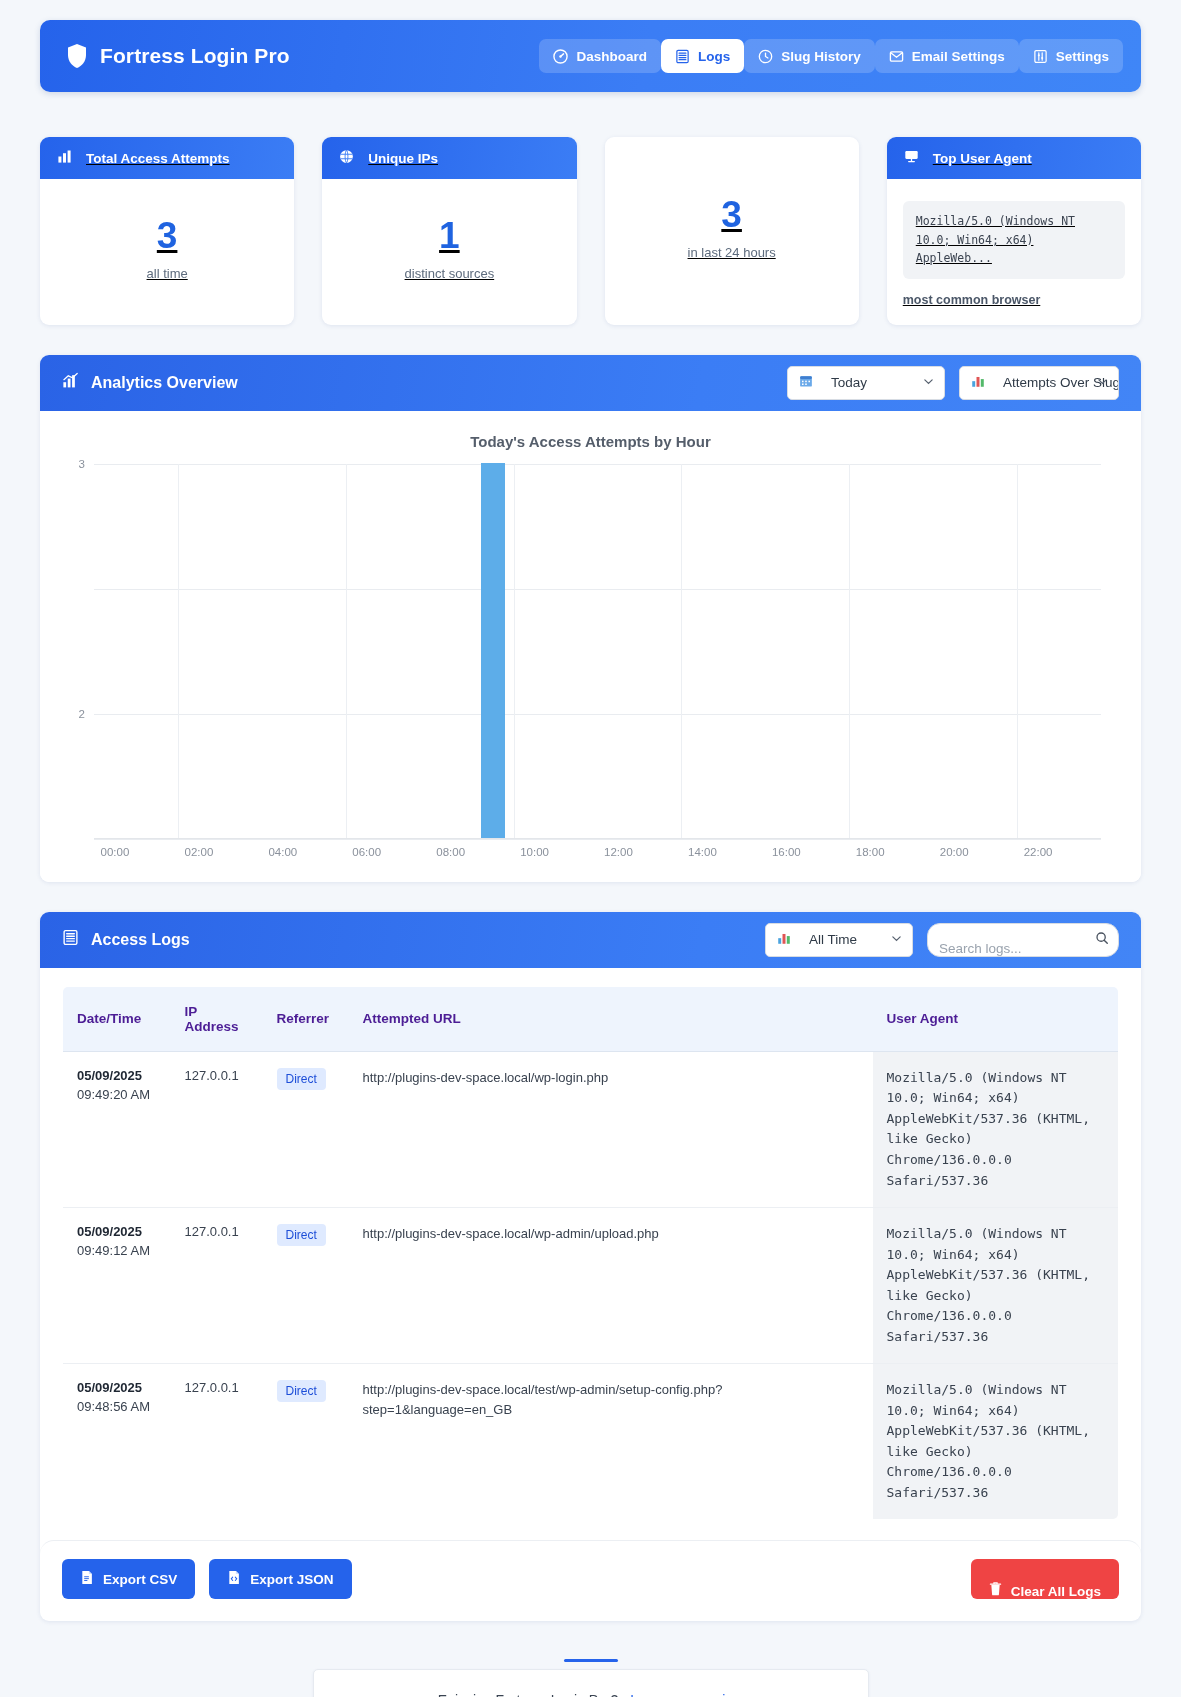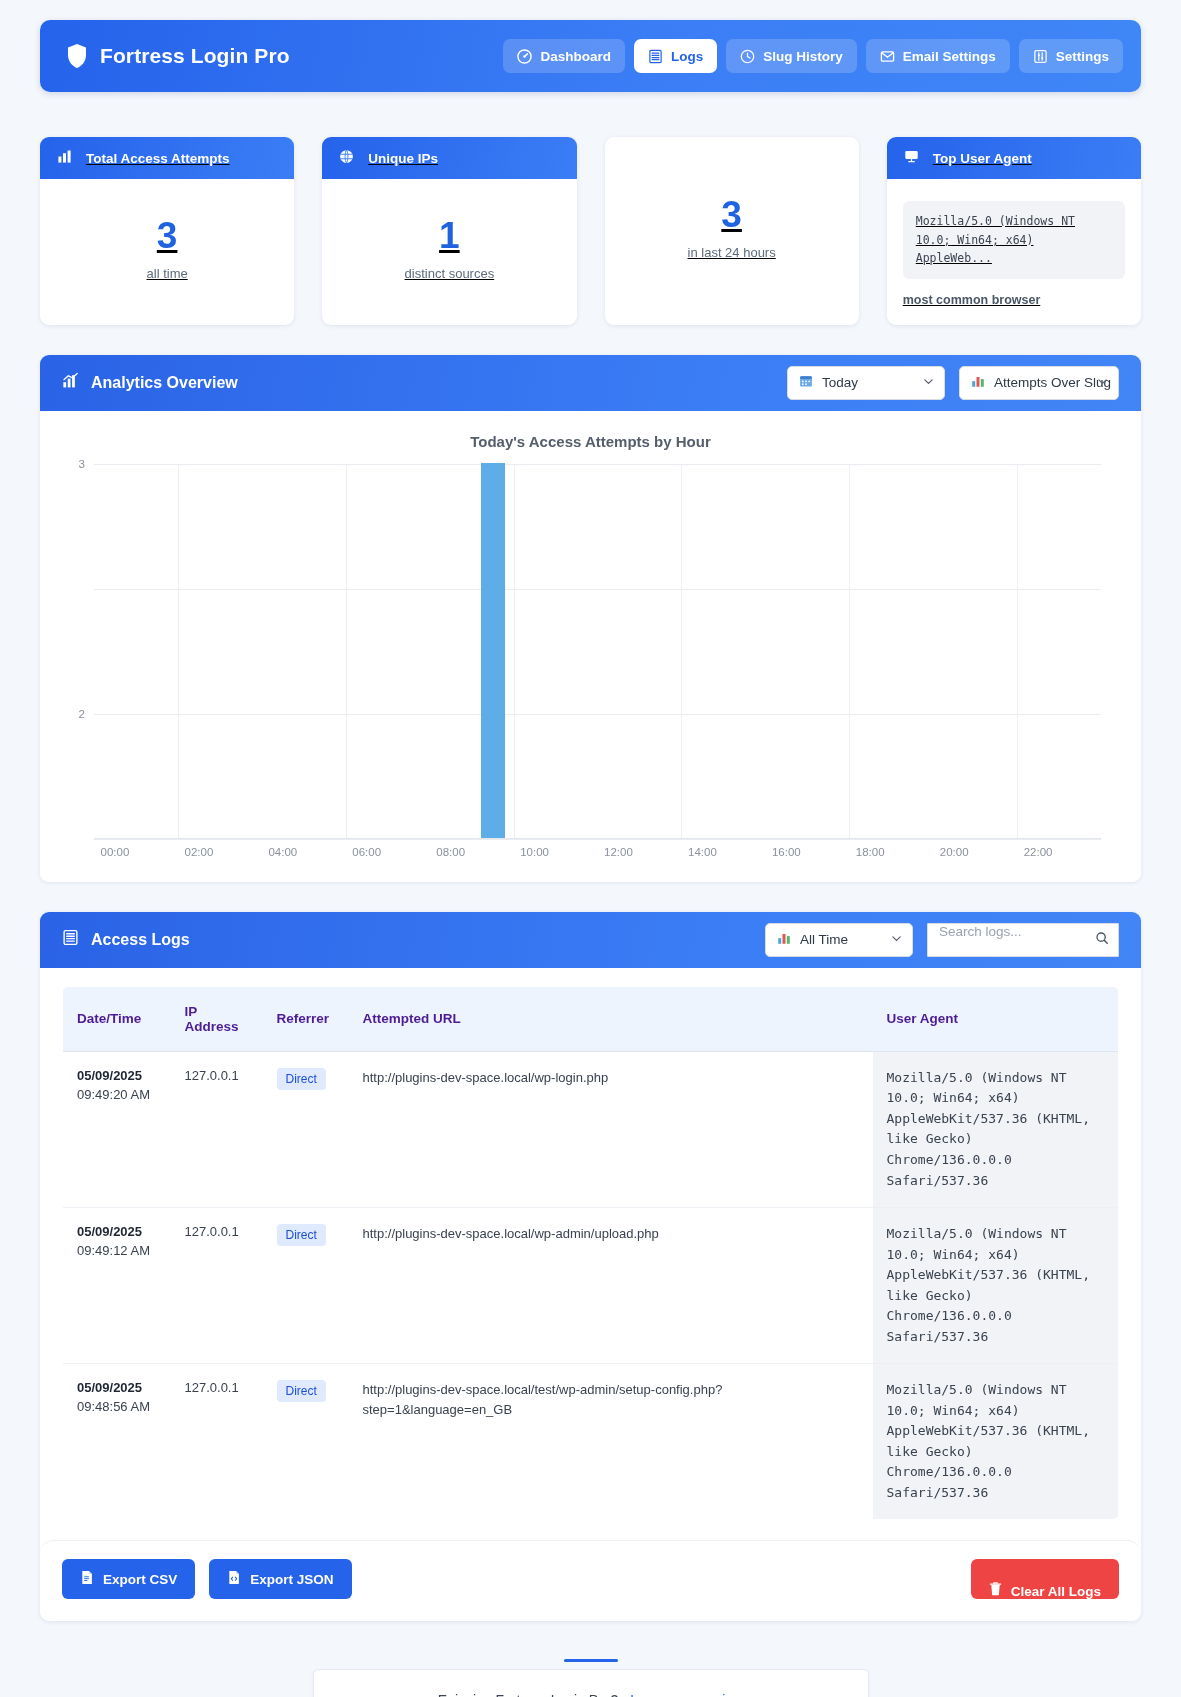--- a/index.html
+++ b/index.html
@@ -18,21 +18,21 @@
     border-radius: 10px;
     background: linear-gradient(100deg, #2563eb 0%, #3b7df5 55%, #3f86f7 100%);
     display: flex;
     align-items: center;
     padding: 0 18px 0 26px;
     box-shadow: 0 2px 6px rgba(40,70,140,.18);
   }
   .brand { display: flex; align-items: center; gap: 12px; color: #fff; }
   .brand-title { font-size: 21px; font-weight: 700; letter-spacing: .1px; }
   .shield { width: 22px; height: 26px; display:block; }
-  .navs { margin-left: auto; display: flex; align-items: center; gap: 9px; }
+  .navs { margin-left: auto; display: flex; align-items: center; }
   .nav-btn {
     display: flex; align-items: center; gap: 8px;
     height: 34px; padding: 0 14px;
     border-radius: 7px;
     background: rgba(255,255,255,.18);
     color: #ffffff;
     font-size: 13.5px; font-weight: 600;
     white-space: nowrap;
     cursor: pointer;
   }
@@ -96,39 +96,39 @@
   .panel-title { color: #fff; font-size: 16px; font-weight: 700; display:flex; align-items:center; gap:12px; }
   .panel-tools { margin-left: auto; display: flex; align-items: center; gap: 14px; }
 
   .select {
     position: relative;
     height: 34px;
     background: #fff;
     border-radius: 5px;
     border: 1px solid #d7dce3;
     display: flex; align-items: center;
-    gap: 9px;
+    gap: 18px;
     padding: 0 30px 0 11px;
     font-size: 13.5px; color: #2f3a47;
     cursor: pointer;
     white-space: nowrap;
     overflow: hidden;
   }
   .select .chev {
     position: absolute; right: 9px; top: 50%; transform: translateY(-50%);
     pointer-events: none;
   }
   .sel-today { width: 158px; }
   .sel-metric { width: 160px; }
   .sel-alltime { width: 148px; }
   .searchbox {
     position: relative;
     width: 192px; height: 34px;
-    background: #fff; border-radius: 1px; border: 1px solid #d7dce3;
-    display: flex; align-items: flex-start; padding: 0 30px 0 11px;
+    background: #fff; border-radius: 13px; border: 1px solid #d7dce3;
+    display: flex; align-items: flex-end; padding: 0 30px 0 11px;
   }
   .searchbox input {
     border: 0; outline: 0; width: 100%;
     font-size: 13.5px; color: #2f3a47;
     font-family: "Liberation Sans", sans-serif;
     background: transparent;
   }
   .searchbox input::placeholder { color: #9aa3ae; }
   .searchbox .mag { position: absolute; right: 9px; top: 50%; transform: translateY(-50%); }
 

